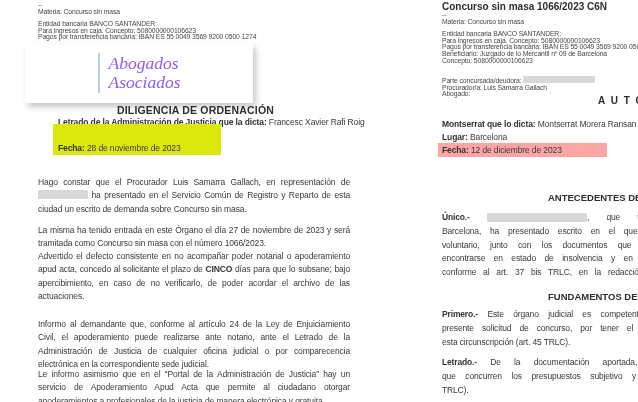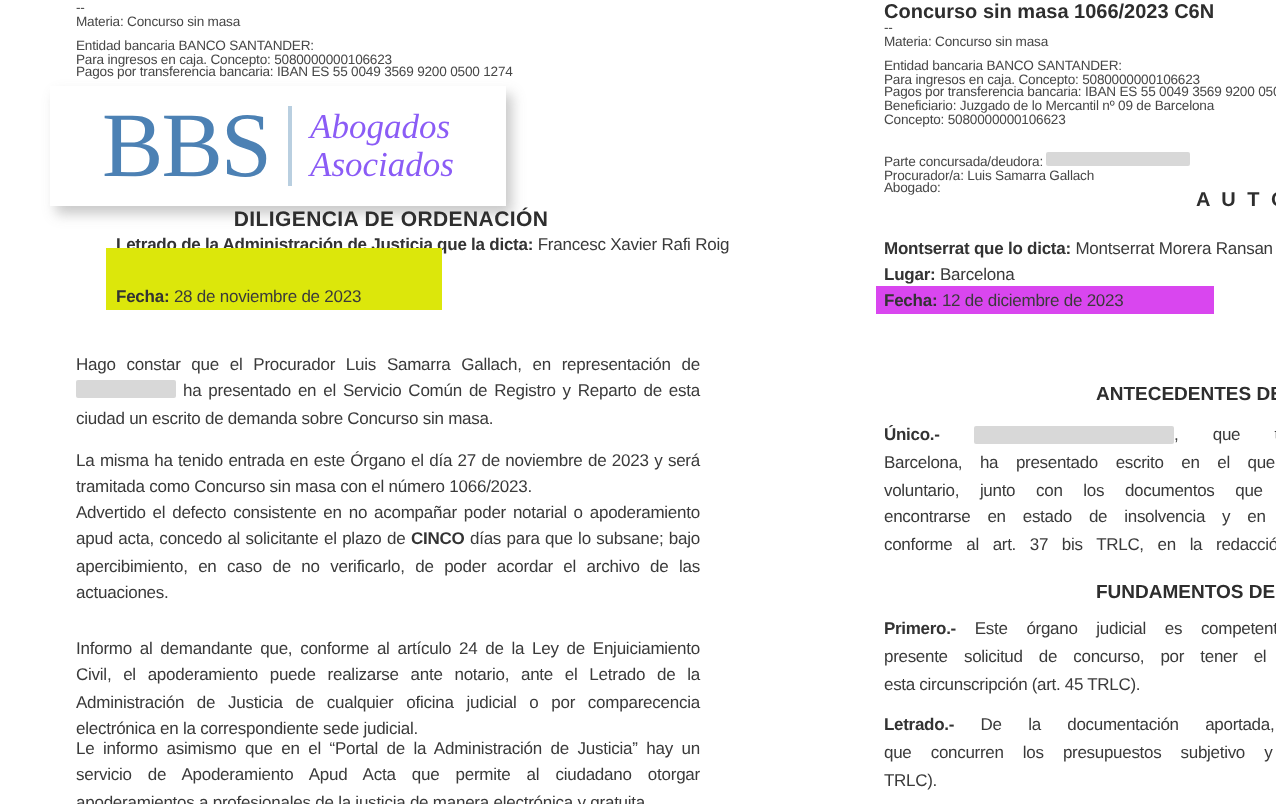--- a/index.html
+++ b/index.html
@@ -23,21 +23,21 @@
   b { font-weight:bold; color:#333; }
 
   
   .redact { display:inline-block; background:#d8d8d8; border-radius:1px; vertical-align:-1px; }
   .rd-a { width:50px; height:9px; }
   .rd-b { width:72px; height:7px; vertical-align:0; }
   .rd-c { width:100px; height:9px; vertical-align:-1.5px; }
 
   
   .hl-left  { background:#dce70b; padding:19px 40px 2px 5px; margin-left:-5px; }
-  .hl-right { background:#d946ef; padding:2px 45px 2px 4px; margin-left:-4px; }
+  .hl-right { background:#fca5a5; padding:2px 45px 2px 4px; margin-left:-4px; }
 
   
   .l-hsmall { position:absolute; left:38px; top:2px; }
   .l-logo {
     position:absolute; left:25px; top:43px; width:228px; height:60px; background:#ffffff;
     box-shadow:3px 4px 6px rgba(100,100,100,0.35);
     display:flex; align-items:center; justify-content:center; gap:9px;
   }
   .logo-bbs { font-family:"Liberation Serif", serif; font-size:46px; line-height:1; color:#4c81b4; letter-spacing:-1px; }
   .logo-sep { width:2px; height:40px; background:#b9cfe0; }
@@ -77,21 +77,20 @@
     <div class="hsmall l-hsmall">
       <div>--</div>
       <div>Materia: Concurso sin masa</div>
       <div class="sgap"></div>
       <div>Entidad bancaria BANCO SANTANDER:</div>
       <div>Para ingresos en caja. Concepto: 5080000000106623</div>
       <div>Pagos por transferencia bancaria: IBAN ES 55 0049 3569 9200 0500 1274</div>
     </div>
 
     <div class="l-logo">
-      <span class="logo-bbs">BBS</span>
       <span class="logo-sep"></span>
       <span class="logo-words">
         <div>Abogados</div>
         <div>Asociados</div>
       </span>
     </div>
 
     <div class="l-title">DILIGENCIA DE ORDENACIÓN</div>
 
     <div class="l-meta">

